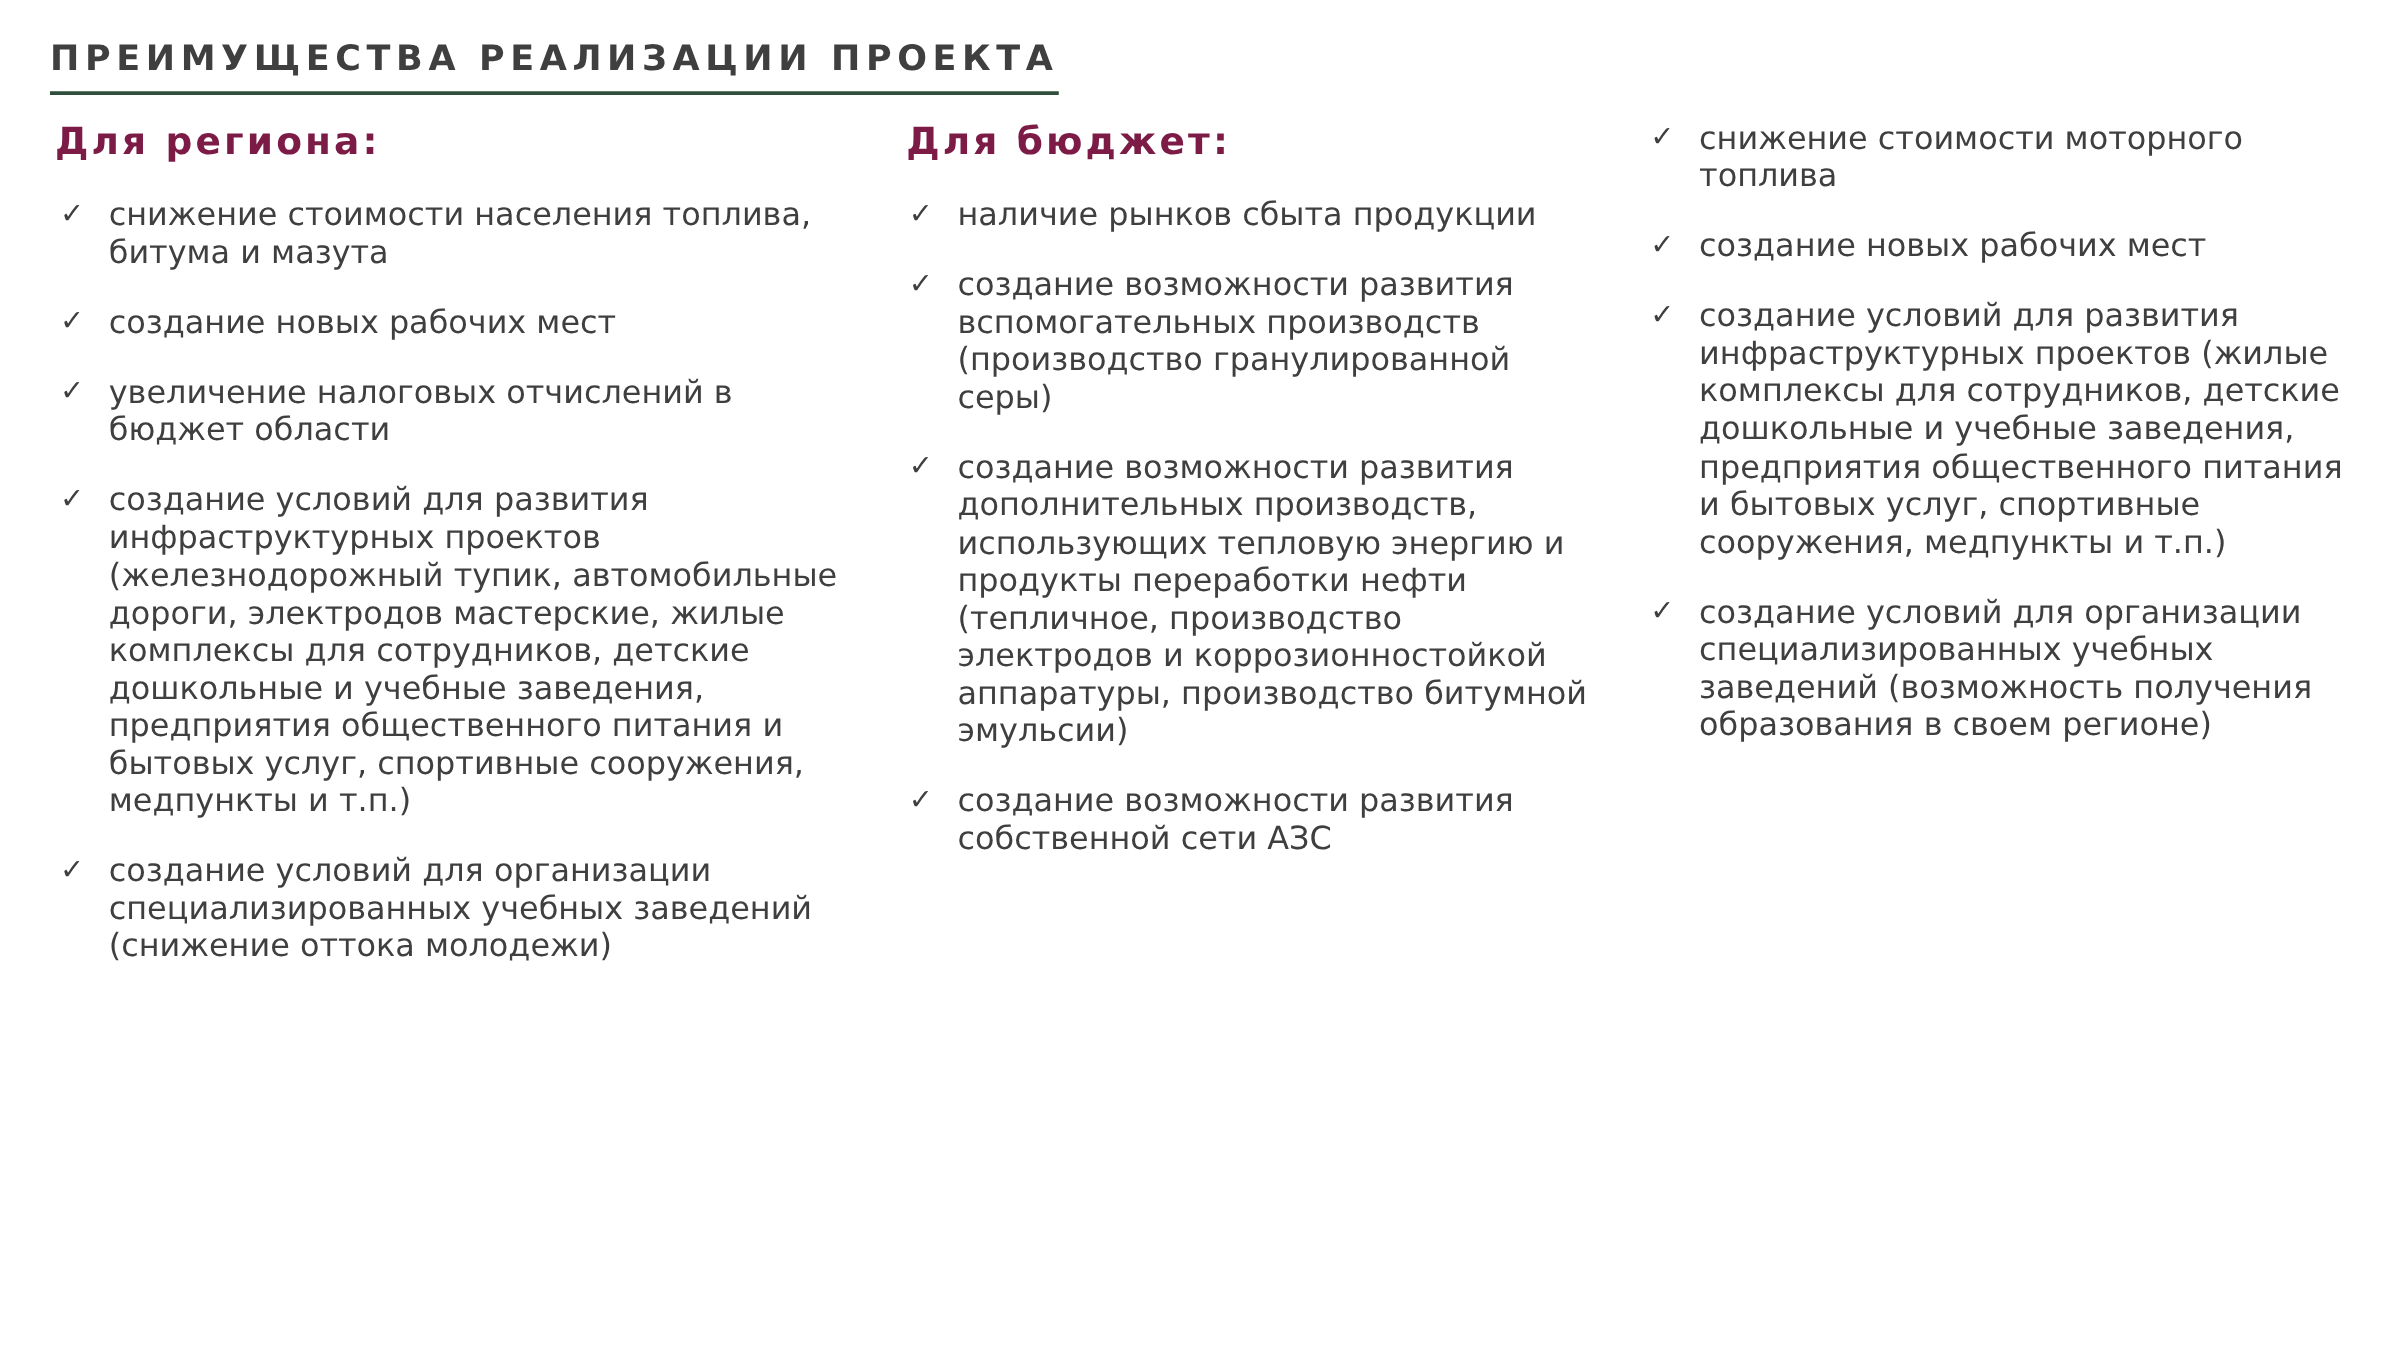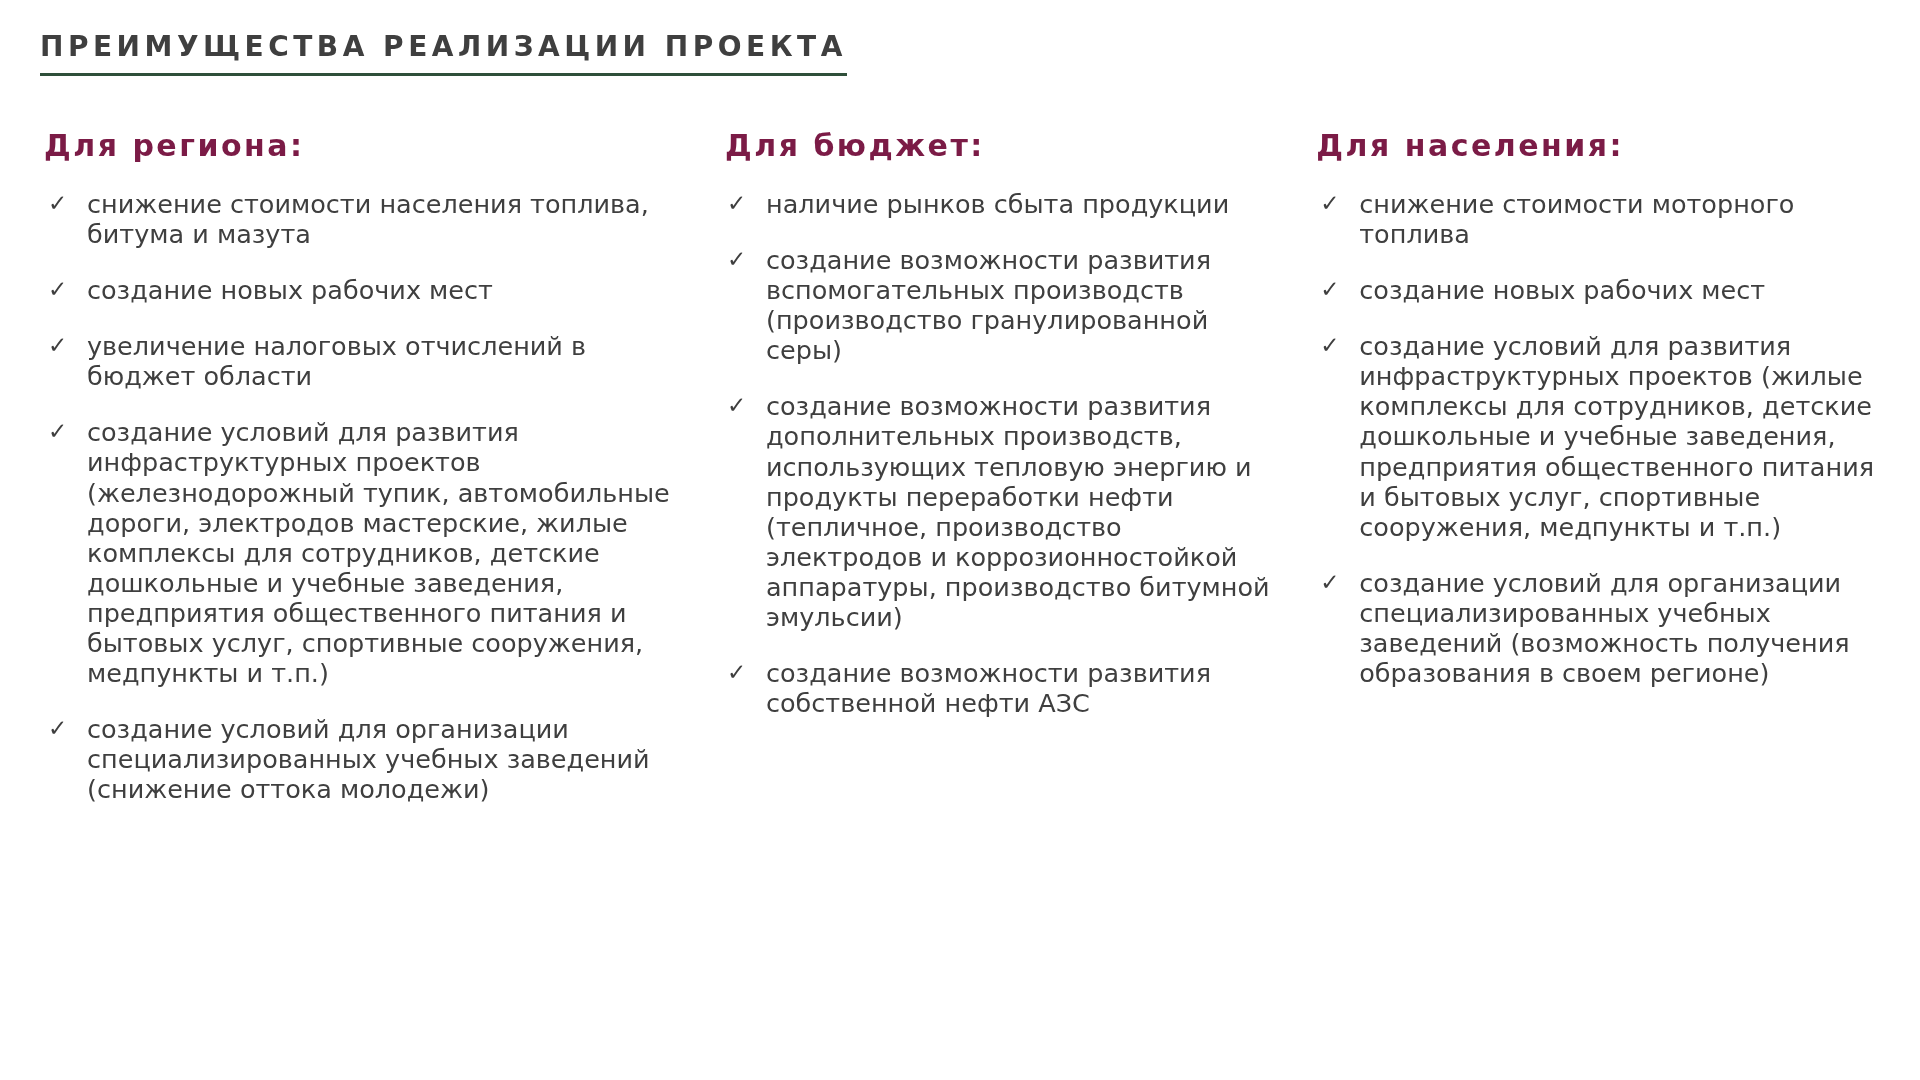--- a/index.html
+++ b/index.html
@@ -32,21 +32,21 @@
     color: #3f3f3f;
     text-transform: uppercase;
     padding: 0 0 10px 0;
     margin: 0 0 0 0;
     display: inline-block;
     border-bottom: 3px solid #2f4f3a;
     font-family: "DejaVu Sans", "Liberation Sans", sans-serif;
   }
   .columns {
     display: flex;
-    margin-top: 52px;
+    margin-top: 20px;
     width: 100%;
     gap: 15px;
   }
   .column {
     box-sizing: border-box;
   }
   .col-1 { width: 700px; padding-right: 30px; }
   .col-2 { width: 610px; padding-right: 20px; }
   .col-3 { width: 600px; }
 
@@ -135,27 +135,26 @@
         <li>
           <span class="check">✓</span>
           <span class="bullet-text">создание возможности развития вспомогательных производств (производство гранулированной серы)</span>
         </li>
         <li>
           <span class="check">✓</span>
           <span class="bullet-text">создание возможности развития дополнительных производств, использующих тепловую энергию и продукты переработки нефти (тепличное, производство электродов и коррозионностойкой аппаратуры, производство битумной эмульсии)</span>
         </li>
         <li>
           <span class="check">✓</span>
-          <span class="bullet-text">создание возможности развития собственной нефти АЗС</span>
+          <span class="bullet-text">создание возможности развития собственной сети АЗС</span>
         </li>
       </ul>
     </div>
 
     <div class="column col-3">
-      <h2 class="col-heading">Для населения:</h2>
       <ul class="bullets">
         <li>
           <span class="check">✓</span>
           <span class="bullet-text">снижение стоимости моторного топлива</span>
         </li>
         <li>
           <span class="check">✓</span>
           <span class="bullet-text">создание новых рабочих мест</span>
         </li>
         <li>

